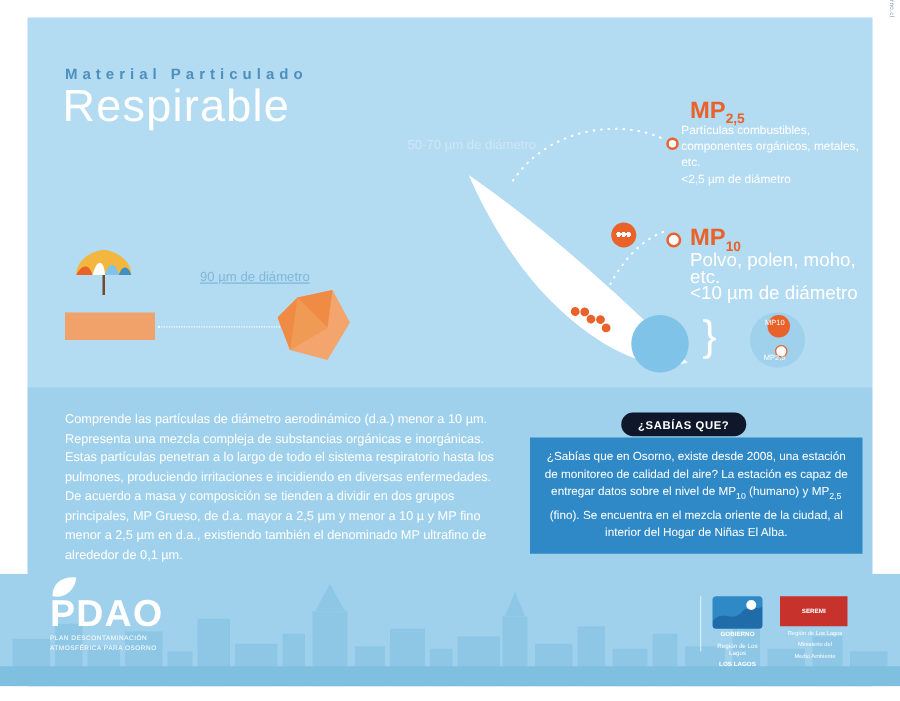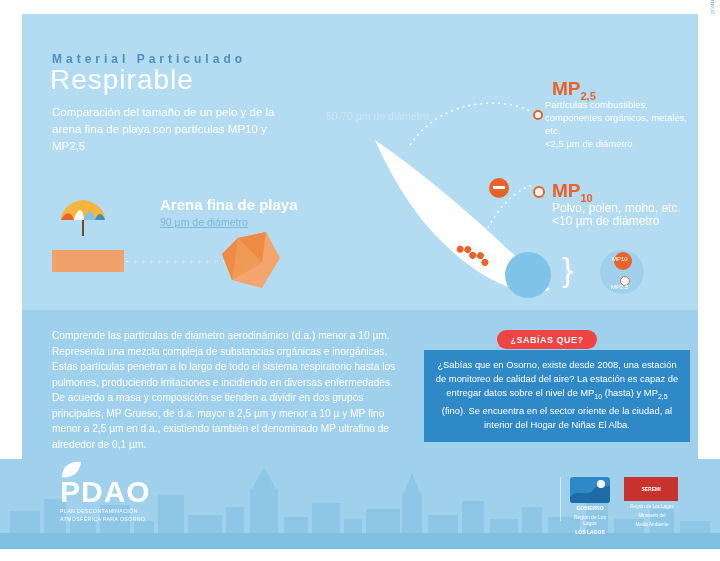--- a/index.html
+++ b/index.html
@@ -73,21 +73,21 @@
     position: absolute;
     left: 52px; top: 52px;
     font-size: 12px;
     letter-spacing: 4px;
     color: #4e8fbe;
     font-weight: bold;
   }
   .main-title {
     position: absolute;
     left: 50px; top: 64px;
-    font-size: 28px;
+    font-size: 36px;
     color: #ffffff;
     letter-spacing: 1px;
   }
   .subtitle {
     position: absolute;
     left: 52px; top: 104px;
     width: 250px;
     font-size: 11.5px;
     line-height: 17px;
     color: #ffffff;
@@ -169,21 +169,21 @@
     left: 552px; top: 180px;
     font-size: 19px;
     color: #e8622a;
     font-weight: bold;
   }
   .mp10-title .sub { font-size: 11px; vertical-align: sub; }
   .mp10-text {
     position: absolute;
     left: 552px; top: 202px;
     width: 155px;
-    font-size: 12px;
+    font-size: 15px;
     line-height: 13px;
     color: #ffffff;
   }
 
   .dot-marker {
     position: absolute;
     border-radius: 50%;
     background: #ffffff;
     border: 2px solid #e8622a;
   }
@@ -277,21 +277,21 @@
     font-size: 10.2px;
     line-height: 15.5px;
     color: #ffffff;
   }
 
   
   .sabias-badge {
     position: absolute;
     left: 497px; top: 330px;
     width: 100px; height: 19px;
-    background: #ef4444;
+    background: #0f172a;
     border-radius: 10px;
     color: #ffffff;
     font-size: 9px;
     font-weight: bold;
     display: flex;
     align-items: center;
     justify-content: center;
     letter-spacing: .5px;
   }
   .sabias-box {
@@ -310,21 +310,20 @@
   
   .skyline {
     position: absolute;
     left: 0; bottom: 12px;
     width: 720px; height: 90px;
   }
   .pdao {
     position: absolute;
     left: 40px; bottom: 38px;
     color: #ffffff;
-    margin-left: 20px;
   }
   .pdao-word {
     font-size: 30px;
     font-weight: bold;
     letter-spacing: 1px;
     line-height: 30px;
   }
   .pdao-sub {
     font-size: 5.2px;
     letter-spacing: .4px;
@@ -410,23 +409,21 @@
 
   <div class="side-left"></div>
   <div class="side-right"></div>
   <div class="top-strip"></div>
   <div class="bottom-strip"></div>
 
   <div class="credit">Desarrollado por: osorno.cl</div>
 
   <div class="kicker">Material Particulado</div>
   <div class="main-title">Respirable</div>
-  <div class="subtitle">Comparación del tamaño de un pelo y de la arena fina de playa con partículas MP10 y MP2,5</div>
-
-  <div class="arena-title">Arena fina de playa</div>
+
   <div class="arena-sub">90 µm de diámetro</div>
 
   <svg class="umbrella" viewBox="0 0 52 38">
     <path d="M4 22 C 4 8, 20 2, 26 2 C 32 2, 48 8, 48 22 Z" fill="#f3b63f"></path>
     <path d="M4 22 C 8 14, 14 12, 17 22 Z" fill="#e8622a"></path>
     <path d="M17 22 C 20 10, 26 8, 27 22 Z" fill="#ffffff"></path>
     <path d="M27 22 C 30 10, 36 12, 38 22 Z" fill="#7fc3e8"></path>
     <path d="M38 22 C 41 13, 46 15, 48 22 Z" fill="#3f8fc4"></path>
     <rect x="25" y="22" width="2" height="16" fill="#6f4a2f"></rect>
   </svg>
@@ -474,21 +471,21 @@
   <div class="legend-circle"></div>
   <div class="legend-mp10"></div>
   <div class="legend-mp10-label">MP10</div>
   <div class="legend-mp25"></div>
   <div class="legend-mp25-label">MP2,5</div>
 
   <div class="body-text">Comprende las partículas de diámetro aerodinámico (d.a.) menor a 10 µm. Representa una mezcla compleja de substancias orgánicas e inorgánicas. Estas partículas penetran a lo largo de todo el sistema respiratorio hasta los pulmones, produciendo irritaciones e incidiendo en diversas enfermedades. De acuerdo a masa y composición se tienden a dividir en dos grupos principales, MP Grueso, de d.a. mayor a 2,5 µm y menor a 10 µ y MP fino menor a 2,5 µm en d.a., existiendo también el denominado MP ultrafino de alrededor de 0,1 µm.</div>
 
   <div class="sabias-badge">¿SABÍAS QUE?</div>
   <div class="sabias-box">
-    <span>¿Sabías que en Osorno, existe desde 2008, una estación de monitoreo de calidad del aire? La estación es capaz de entregar datos sobre el nivel de MP</span><span class="sup">10</span><span> (hasta) y MP</span><span class="sup">2,5</span><span> (fino). Se encuentra en el sector oriente de la ciudad, al interior del Hogar de Niñas El Alba.</span>
+    <span>¿Sabías que en Osorno, existe desde 2008, una estación de monitoreo de calidad del aire? La estación es capaz de entregar datos sobre el nivel de MP</span><span class="sup">10</span><span> (humano) y MP</span><span class="sup">2,5</span><span> (fino). Se encuentra en el mezcla oriente de la ciudad, al interior del Hogar de Niñas El Alba.</span>
   </div>
 
   <svg class="skyline" viewBox="0 0 720 90" preserveAspectRatio="none">
     <rect x="0" y="0" width="720" height="90" fill="#9fd1ec"></rect>
     <g fill="#8ec7e6">
       <rect x="10" y="52" width="30" height="38"></rect>
       <rect x="44" y="40" width="22" height="50"></rect>
       <rect x="70" y="58" width="26" height="32"></rect>
       <rect x="100" y="46" width="30" height="44"></rect>
       <rect x="134" y="62" width="20" height="28"></rect>

